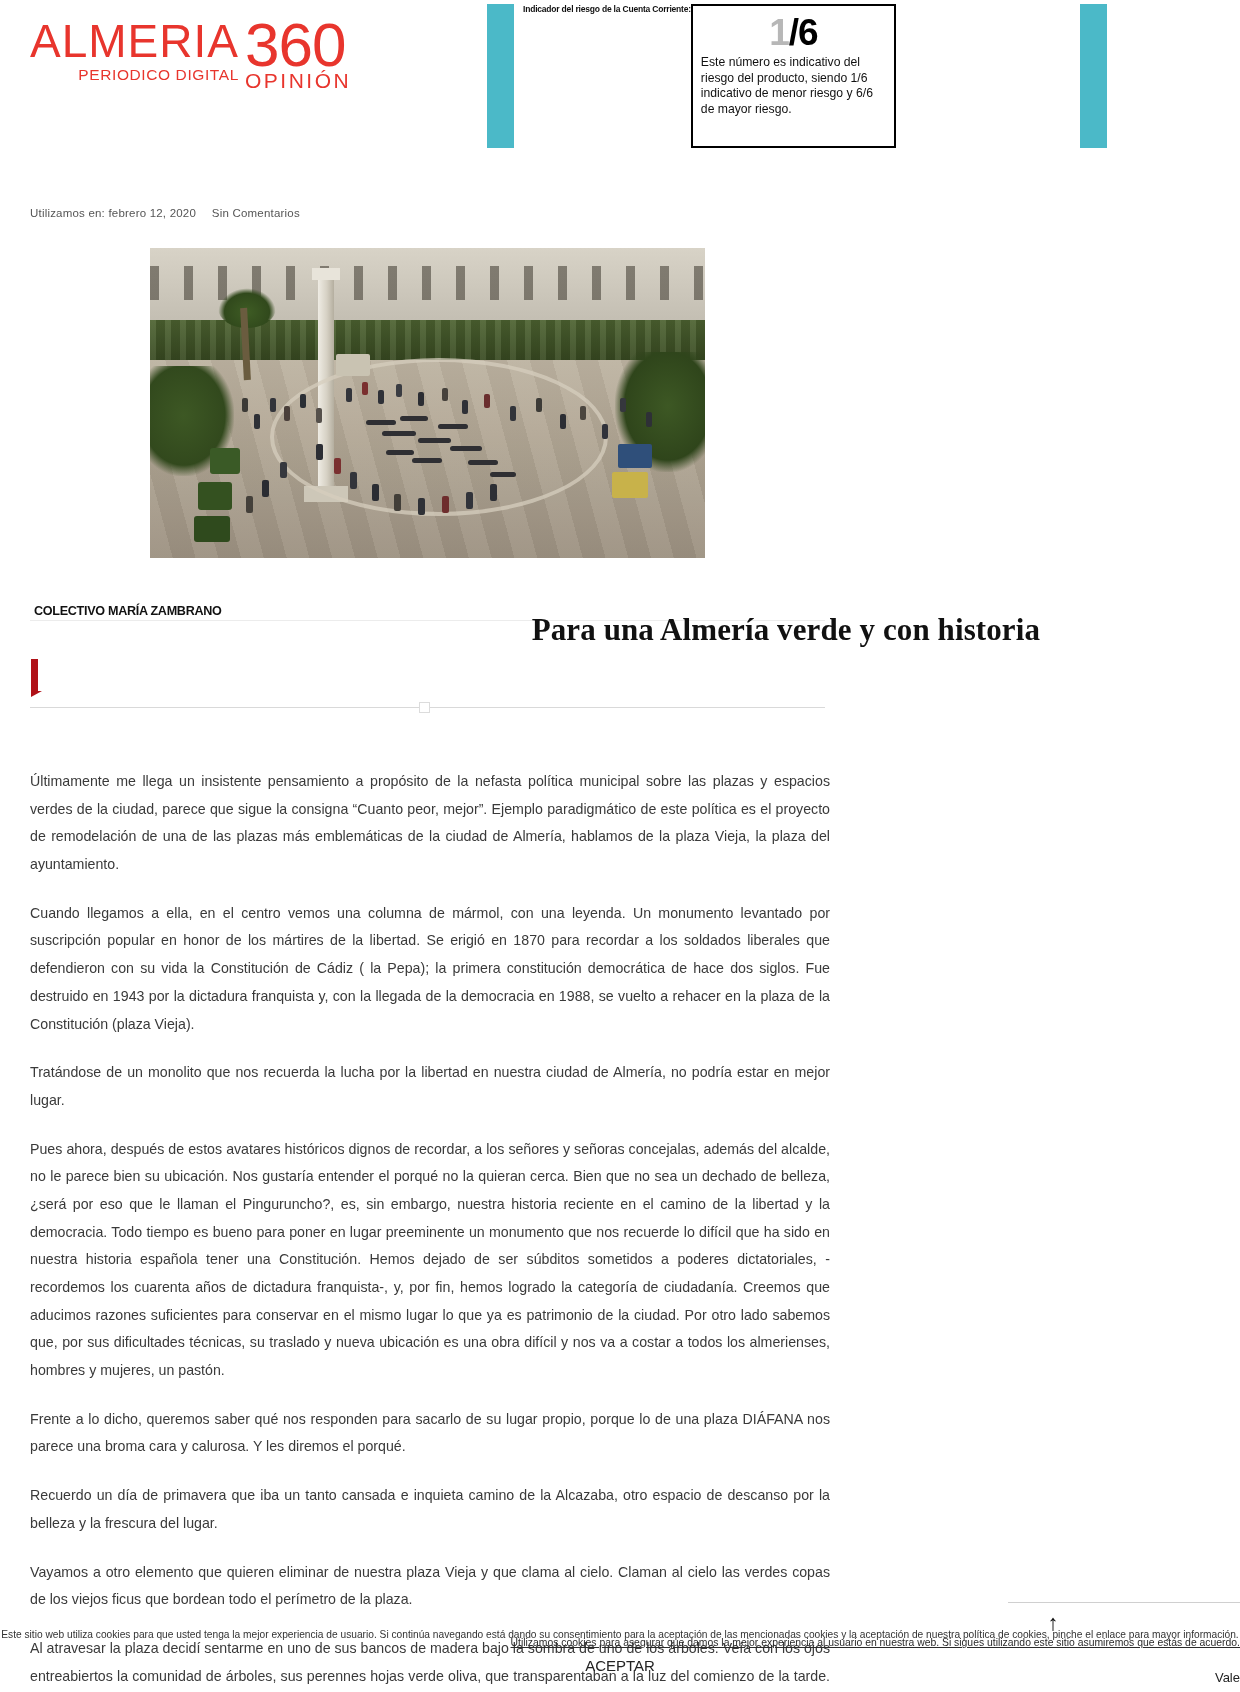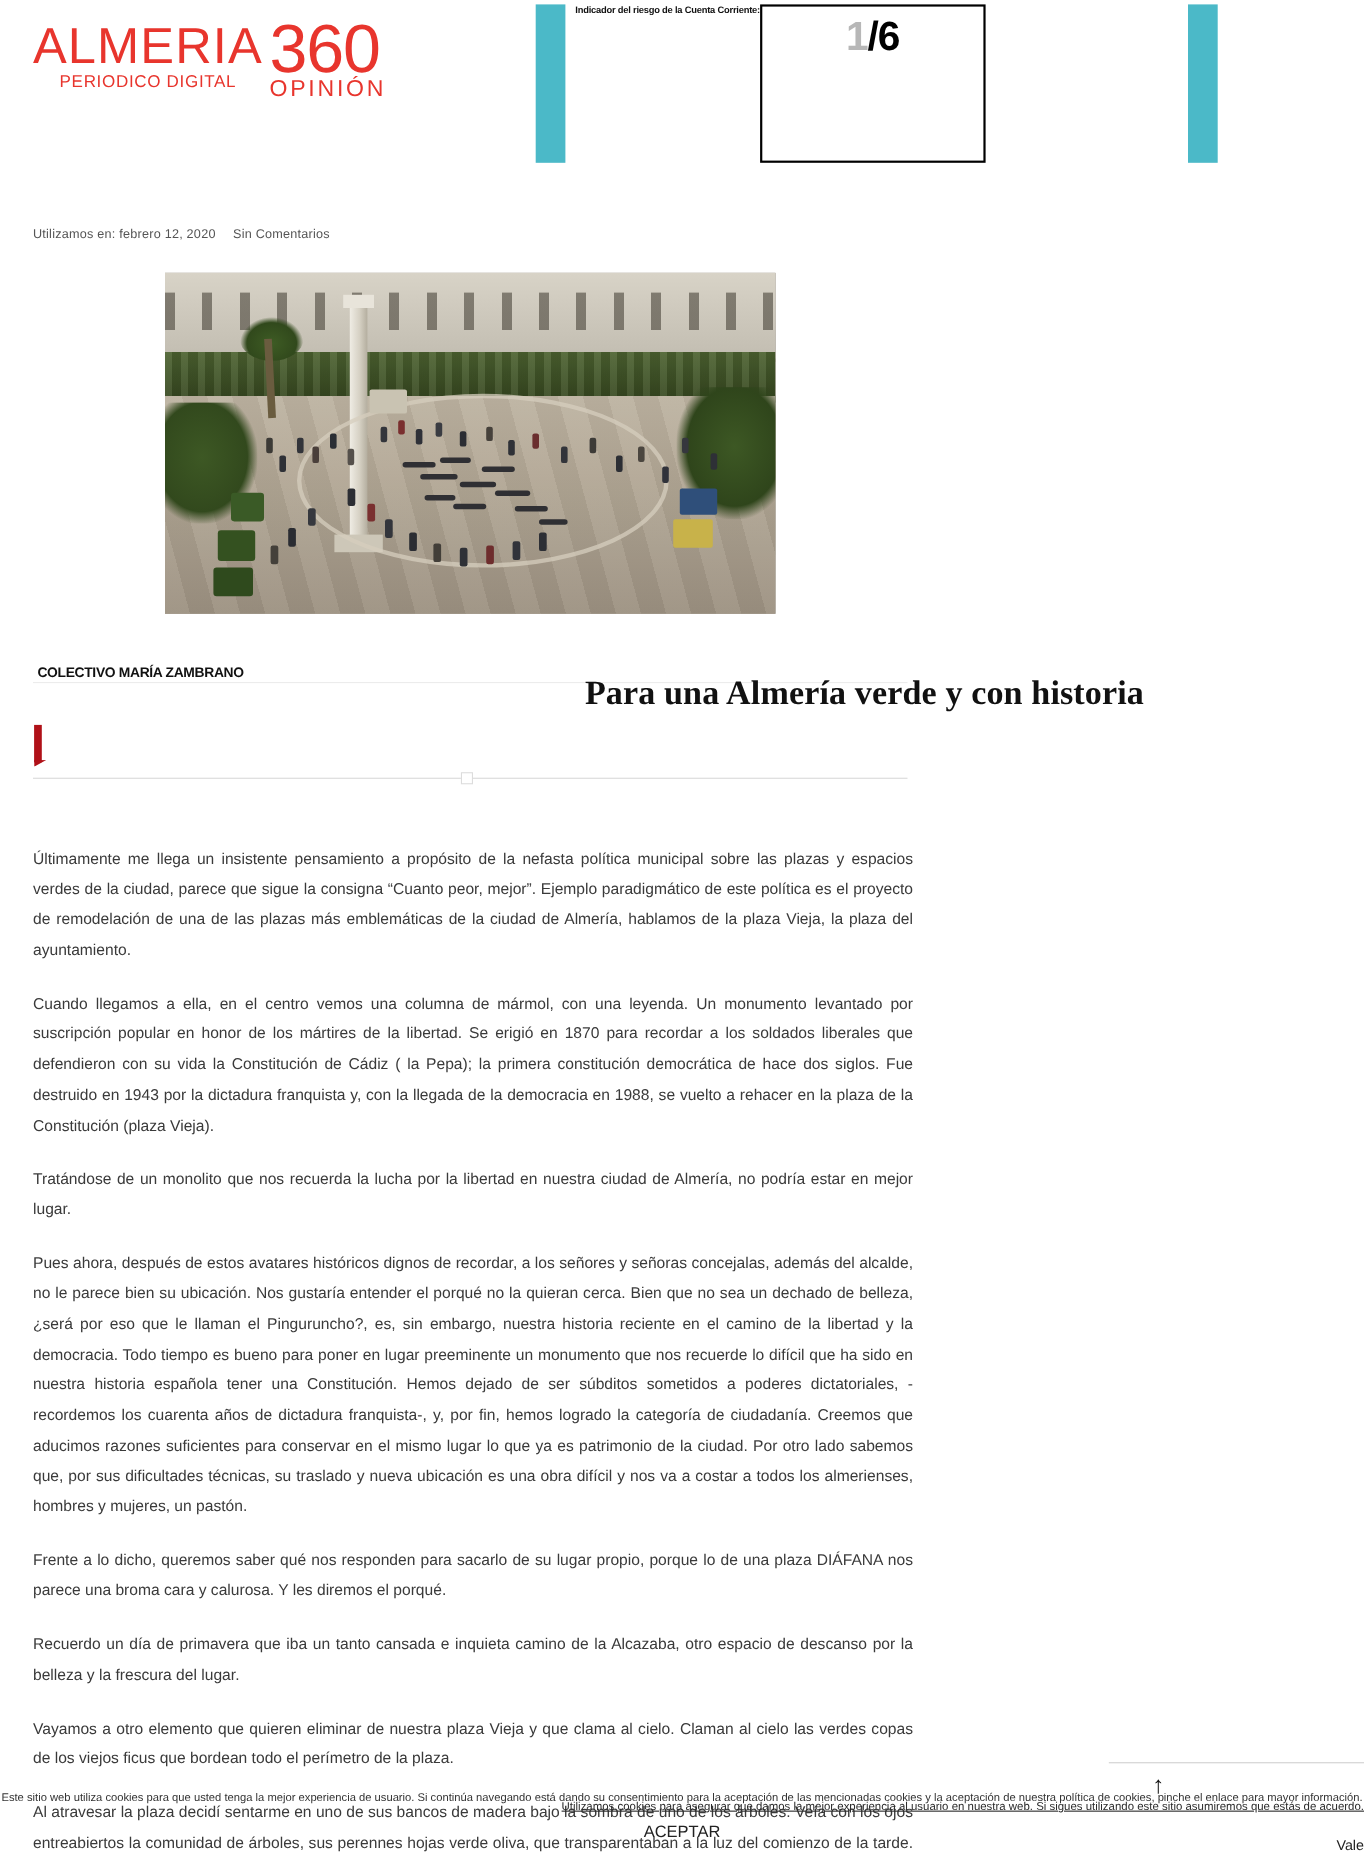--- a/index.html
+++ b/index.html
@@ -11,21 +11,21 @@
     position:relative;
     overflow:hidden;
   }
   .page{position:relative;width:1240px;height:1692px;}
 
   
   .masthead{
     position:absolute; left:30px; top:18px; width:400px; height:110px;
   }
   .logo-row{display:flex; align-items:flex-start;}
-  .logo-left{display:flex;flex-direction:column;align-items:center;}
+  .logo-left{display:flex;flex-direction:column;align-items:flex-end;}
   .logo-almeria{
     font-family:"Liberation Sans", sans-serif;
     font-size:46px; font-weight:400; letter-spacing:1px;
     color:#e8352d; line-height:1;
   }
   .logo-sub{
     font-size:15.5px; letter-spacing:0.6px; color:#e8352d;
     margin-top:2px; font-weight:400;
   }
   .logo-360{
@@ -232,20 +232,21 @@
 
   <div class="ad-banner">
     <div class="ad-teal"></div>
     <div class="ad-core">
       <div class="ad-caption">Indicador del riesgo de la Cuenta Corriente:</div>
       <div class="ad-boxes">
         <div class="ad-box left">
           <div class="ratio">
             <span class="one">1</span><span class="six">/6</span>
           </div>
+          <div class="ad-small">Este número es indicativo del riesgo del producto, siendo 1/6 indicativo de menor riesgo y 6/6 de mayor riesgo.</div>
         </div>
       </div>
     </div>
     <div class="ad-teal-right"></div>
   </div>
 
   <div class="meta">
     <span>Utilizamos en:</span>
     <span>febrero 12, 2020</span>
     <span class="sep"></span>

